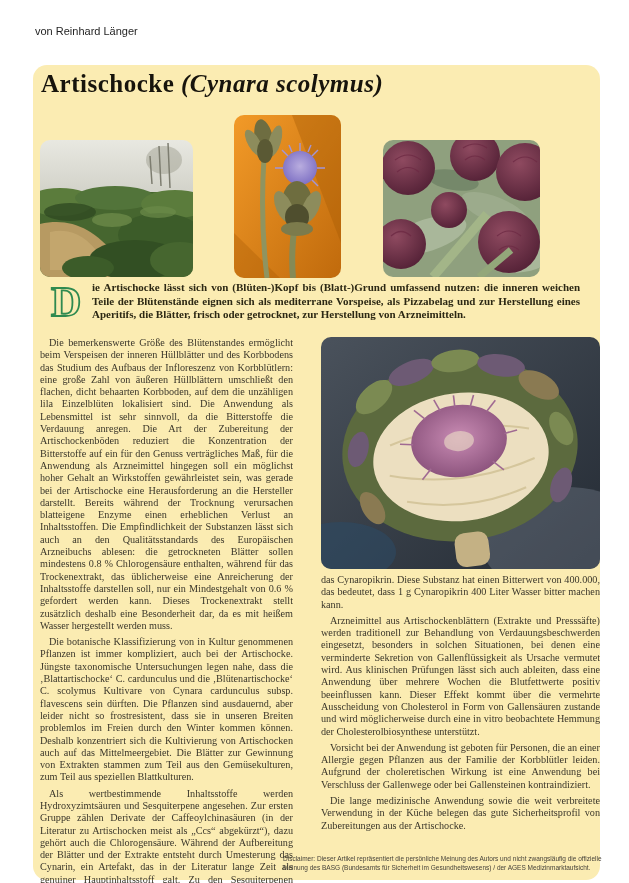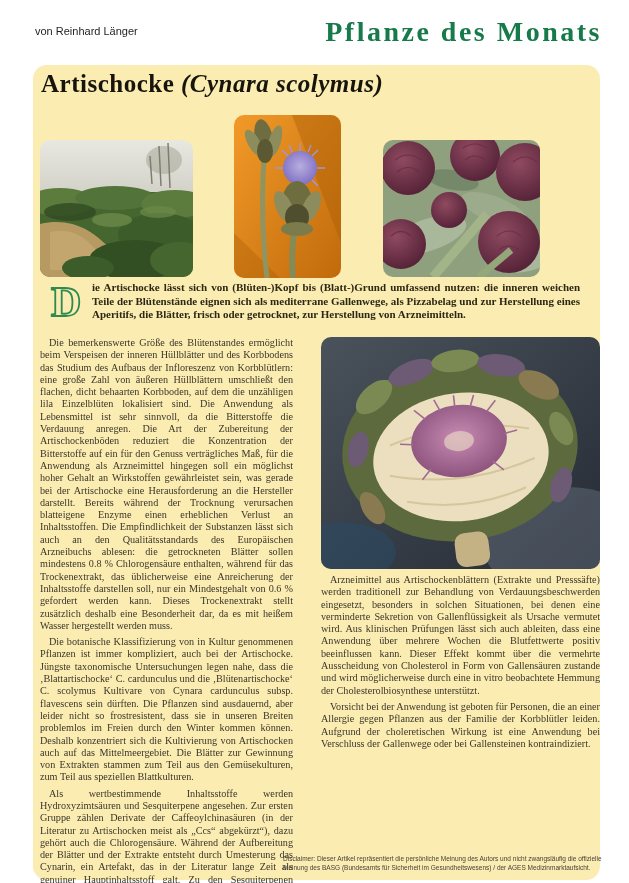--- a/index.html
+++ b/index.html
@@ -61,21 +61,20 @@
     font:6.5px/9px "Liberation Sans", sans-serif; color:#46423a;
   }
   .disclaimer p { margin:0; }
 </style>
 </head>
 <body>
 
 <div class="page">
 
   <span class="byline">von Reinhard Länger</span>
-  <h1 class="header-title">Pflanze des Monats</h1>
 
   <div class="panel">
 
     <h2 class="article-title"><span>Artischocke</span>&nbsp;<span class="latin">(Cynara scolymus)</span></h2>
 
     <figure class="photo photo-field" style="margin:0">
       <svg viewBox="0 0 153 137">
         <defs>
           <linearGradient id="sky" x1="0" y1="0" x2="0" y2="1">
             <stop offset="0" stop-color="#e8e8e1"></stop>
@@ -176,21 +175,21 @@
         </g>
         <path d="M50,137 L104,74" stroke="#a3b588" stroke-width="9" fill="none"></path>
         <path d="M96,137 L128,110" stroke="#93a77a" stroke-width="7" fill="none"></path>
       </svg>
     </figure>
 
     <div class="lead">
       <svg class="dropcap-svg" viewBox="0 0 36 40">
         <text x="1" y="34" font-family="Liberation Serif, serif" font-size="42" fill="#fbecb2" stroke="#2f8a50" stroke-width="1.8">D</text>
       </svg>
-      <span>ie Artischocke lässt sich von (Blüten-)Kopf bis (Blatt-)Grund umfassend nutzen: die inneren weichen Teile der Blütenstände eignen sich als mediterrane Gallenwege, als Pizzabelag und zur Herstellung eines Aperitifs, die Blätter, frisch oder getrocknet, zur Herstellung von Arzneimitteln.</span>
+      <span>ie Artischocke lässt sich von (Blüten-)Kopf bis (Blatt-)Grund umfassend nutzen: die inneren weichen Teile der Blütenstände eignen sich als mediterrane Vorspeise, als Pizzabelag und zur Herstellung eines Aperitifs, die Blätter, frisch oder getrocknet, zur Herstellung von Arzneimitteln.</span>
     </div>
 
     <div class="cols">
       <div class="col-left">
         <p class="body">Die bemerkenswerte Größe des Blütenstandes ermöglicht beim Verspeisen der inneren Hüllblätter und des Korbbodens das Studium des Aufbaus der Infloreszenz von Korbblütlern: eine große Zahl von äußeren Hüllblättern umschließt den flachen, dicht behaarten Korbboden, auf dem die unzähligen lila Einzelblüten lokalisiert sind. Die Anwendung als Lebensmittel ist sehr sinnvoll, da die Bitterstoffe die Verdauung anregen. Die Art der Zubereitung der Artischockenböden reduziert die Konzentration der Bitterstoffe auf ein für den Genuss verträgliches Maß, für die Anwendung als Arzneimittel hingegen soll ein möglichst hoher Gehalt an Wirkstoffen gewährleistet sein, was gerade bei der Artischocke eine Herausforderung an die Hersteller darstellt. Bereits während der Trocknung verursachen blatteigene Enzyme einen erheblichen Verlust an Inhaltsstoffen. Die Empfindlichkeit der Substanzen lässt sich auch an den Qualitätsstandards des Europäischen Arzneibuchs ablesen: die getrockneten Blätter sollen mindestens 0.8 % Chlorogensäure enthalten, während für das Trockenextrakt, das üblicherweise eine Anreicherung der Inhaltsstoffe darstellen soll, nur ein Mindestgehalt von 0.6 % gefordert werden kann. Dieses Trockenextrakt stellt zusätzlich deshalb eine Besonderheit dar, da es mit heißem Wasser hergestellt werden muss.</p>
         <p class="body">Die botanische Klassifizierung von in Kultur genommenen Pflanzen ist immer kompliziert, auch bei der Artischocke. Jüngste taxonomische Untersuchungen legen nahe, dass die ‚Blattartischocke‘ C. cardunculus und die ‚Blütenartischocke‘ C. scolymus Kultivare von Cynara cardunculus subsp. flavescens sein dürften. Die Pflanzen sind ausdauernd, aber leider nicht so frostresistent, dass sie in unseren Breiten problemlos im Freien durch den Winter kommen können. Deshalb konzentriert sich die Kultivierung von Artischocken auch auf das Mittelmeergebiet. Die Blätter zur Gewinnung von Extrakten stammen zum Teil aus den Gemüsekulturen, zum Teil aus speziellen Blattkulturen.</p>
         <p class="body">Als wertbestimmende Inhaltsstoffe werden Hydroxyzimtsäuren und Sesquiterpene angesehen. Zur ersten Gruppe zählen Derivate der Caffeoylchinasäuren (in der Literatur zu Artischocken meist als „Ccs“ abgekürzt“), dazu gehört auch die Chlorogensäure. Während der Aufbereitung der Blätter und der Extrakte entsteht durch Umesterung das Cynarin, ein Artefakt, das in der Literatur lange Zeit als genuiner Hauptinhaltsstoff galt. Zu den Sesquiterpenen zählen Bitterstoffe wie</p>
       </div>
       <div class="col-right">
 
@@ -237,22 +236,24 @@
                 <path d="M108,128 L98,138"></path>
                   <path d="M124,72 L119,60"></path>
                   <path d="M154,72 L159,60"></path>
               </g>
               <ellipse cx="139" cy="104" rx="15" ry="10" fill="#e5d2c2" opacity="0.7"></ellipse>
               <rect x="122" y="196" width="34" height="34" rx="10" fill="#c4b184"></rect>
             </g>
           </svg>
         </figure>
 
+        <p class="body noindent">das Cynaropikrin. Diese Substanz hat einen Bitterwert von 400.000, das bedeutet, dass 1 g Cynaropikrin 400 Liter Wasser bitter machen kann.</p>
         <p class="body">Arzneimittel aus Artischockenblättern (Extrakte und Presssäfte) werden traditionell zur Behandlung von Verdauungsbeschwerden eingesetzt, besonders in solchen Situationen, bei denen eine verminderte Sekretion von Gallenflüssigkeit als Ursache vermutet wird. Aus klinischen Prüfungen lässt sich auch ableiten, dass eine Anwendung über mehrere Wochen die Blutfettwerte positiv beeinflussen kann. Dieser Effekt kommt über die vermehrte Ausscheidung von Cholesterol in Form von Gallensäuren zustande und wird möglicherweise durch eine in vitro beobachtete Hemmung der Cholesterolbiosynthese unterstützt.</p>
         <p class="body">Vorsicht bei der Anwendung ist geboten für Personen, die an einer Allergie gegen Pflanzen aus der Familie der Korbblütler leiden. Aufgrund der choleretischen Wirkung ist eine Anwendung bei Verschluss der Gallenwege oder bei Gallensteinen kontraindiziert.</p>
+        <p class="body">Die lange medizinische Anwendung sowie die weit verbreitete Verwendung in der Küche belegen das gute Sicherheitsprofil von Zubereitungen aus der Artischocke.</p>
       </div>
     </div>
 
     <div class="disclaimer">
       <p>Disclaimer: Dieser Artikel repräsentiert die persönliche Meinung des Autors und nicht zwangsläufig die offizielle Meinung des BASG (Bundesamts für Sicherheit im Gesundheitswesens) / der AGES Medizinmarktaufsicht.</p>
     </div>
 
   </div>
 </div>
 

